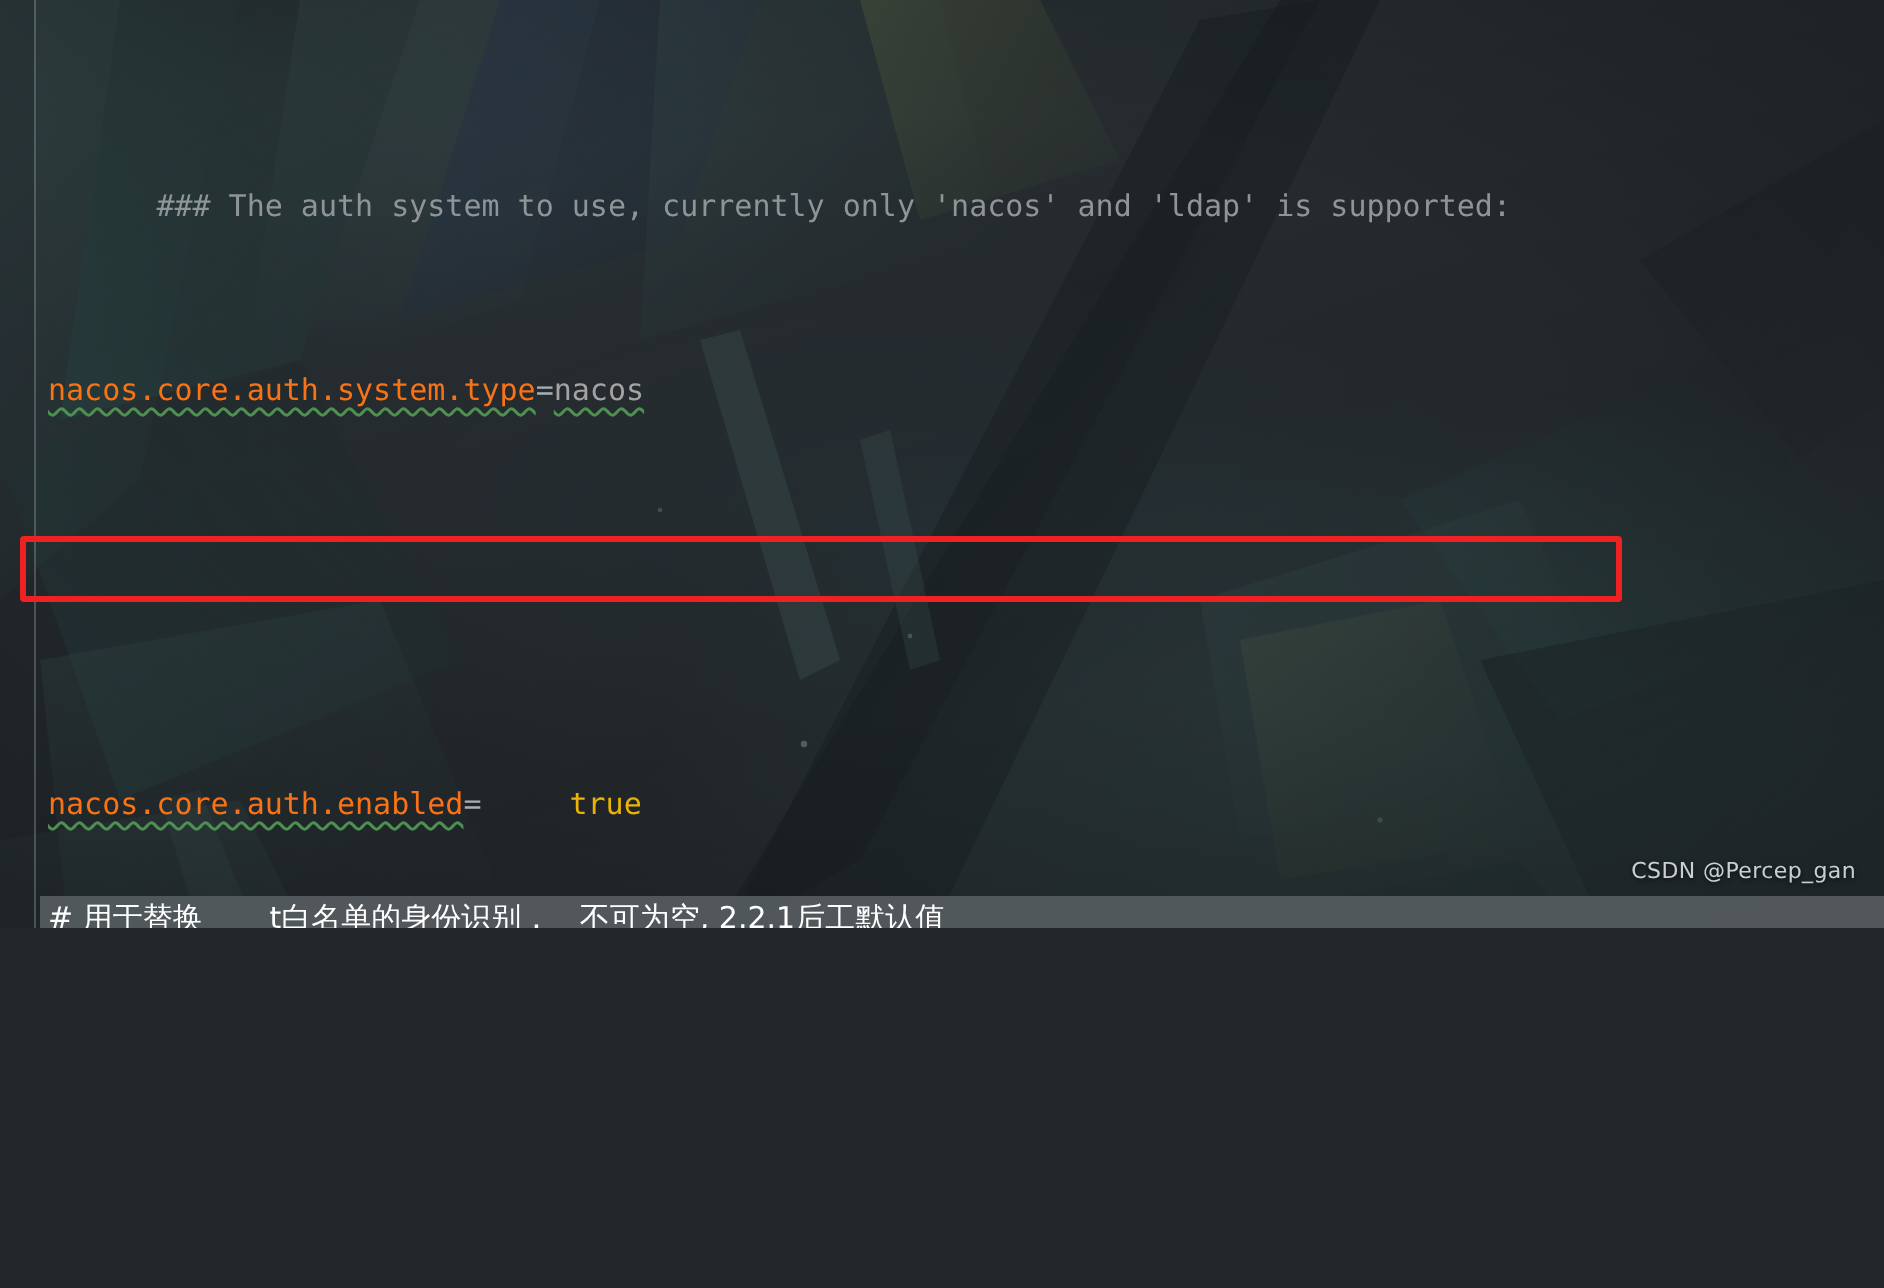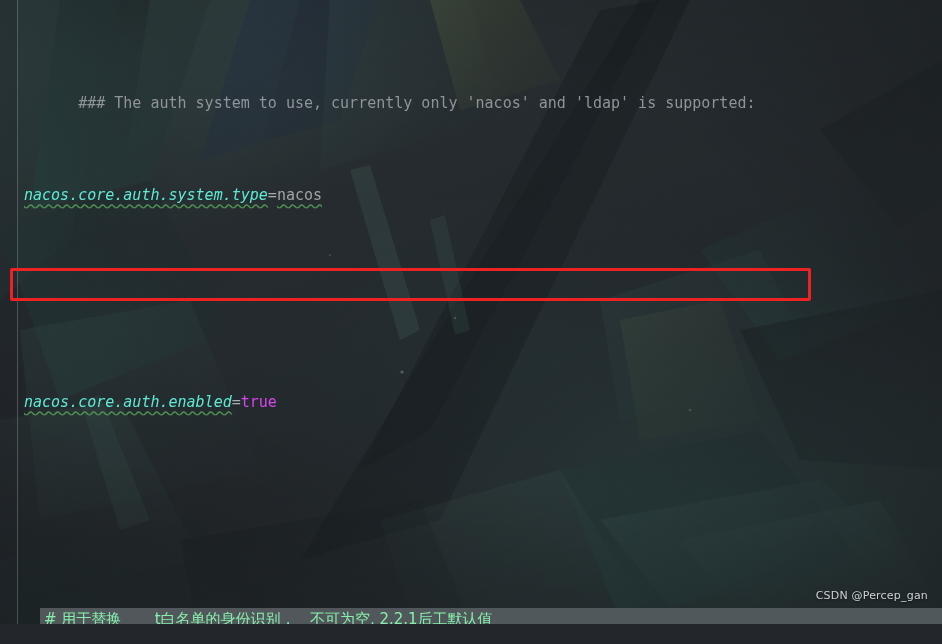--- a/index.html
+++ b/index.html
@@ -9,21 +9,21 @@
     background: #23272b;
   }
   body {
     font-family: "DejaVu Sans Mono", "Liberation Mono", monospace;
   }
 
   
   #editor {
     position: relative;
     width: 942px;
-    height: 624px;
+    height: 464px;
     overflow: hidden;
     background-color: #2b3034;
   }
 
   
   .bg-layer { position:absolute; inset:0; pointer-events:none; }
 
   .bg-base {
     background:
       radial-gradient(ellipse 50% 40% at 12% 10%, rgba(66,96,96,.55), rgba(0,0,0,0) 70%),
@@ -61,50 +61,50 @@
     position: relative;
     height: 23px;
     padding-left: 24px;
     box-sizing: border-box;
     white-space: pre;
   }
   .line .txt { position: relative; z-index: 2; }
 
   
   .cm   { color: #8f9499; }                 
-  .key  { color: #5eead4;                    
+  .key  { color: #f97316;                    
           text-decoration: underline wavy #4e8f52;
           text-decoration-skip-ink: none;
-          text-underline-offset: 3px; font-style: italic; }                  
+          text-underline-offset: 3px; }                  
   .eq   { color: #a9aeb3; }
-  .val  { color: #d946ef; }                  
+  .val  { color: #eab308; margin-left: 44px; }                  
   .valu { color: #a3a3a3;
           text-decoration: underline wavy #4e8f52;
           text-decoration-skip-ink: none;
           text-underline-offset: 3px; }
   .cn   { font-family: "DejaVu Sans", "Liberation Sans", sans-serif; }
 
   
   .redbox {
     position: absolute;
     border: 3px solid #ee2222;
     border-radius: 2px;
     pointer-events: none;
     z-index: 6;
   }
 
   
   .tooltip-strip {
     position: absolute;
-    left: 40px;
+    left: 20px;
     right: 0;
     bottom: 0;
     height: 16px;
     background: rgba(86,92,96,0.92);
-    color: #86efac;
+    color: #ffffff;
     font-size: 15px;
     line-height: 23px;
     white-space: pre;
     overflow: hidden;
     z-index: 5;
     padding-left: 4px;
     box-sizing: border-box;
   }
 
   

